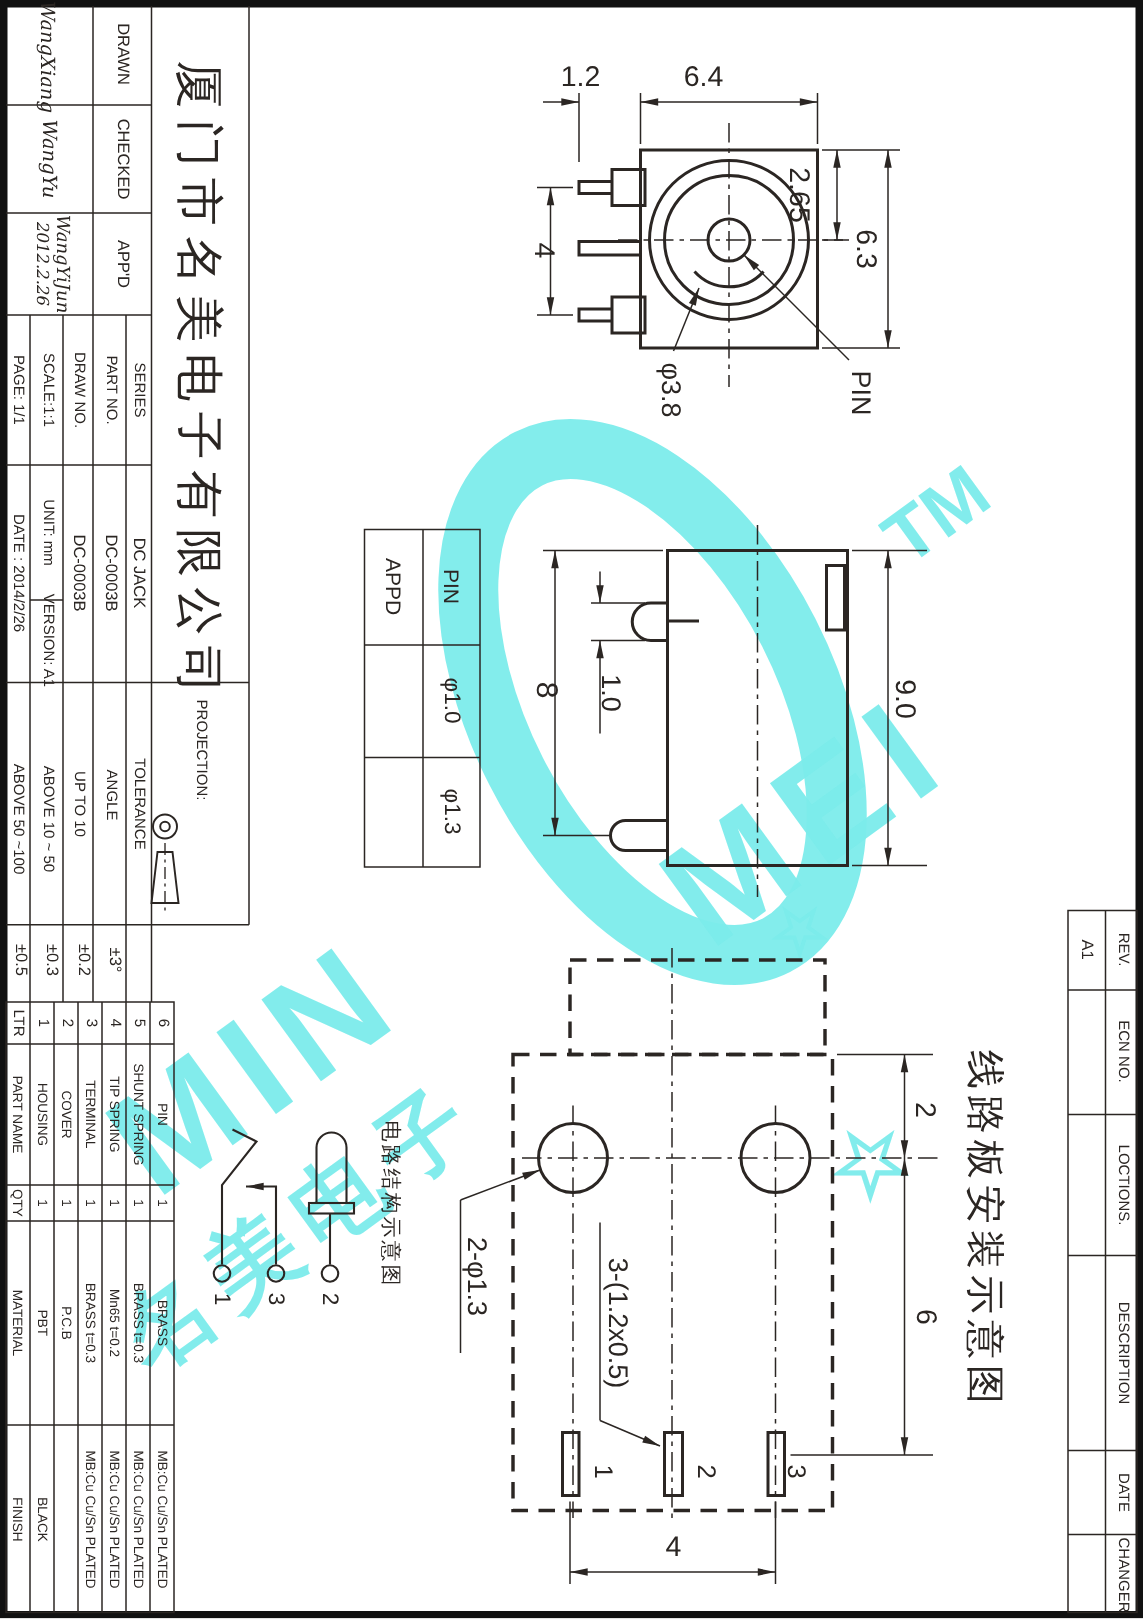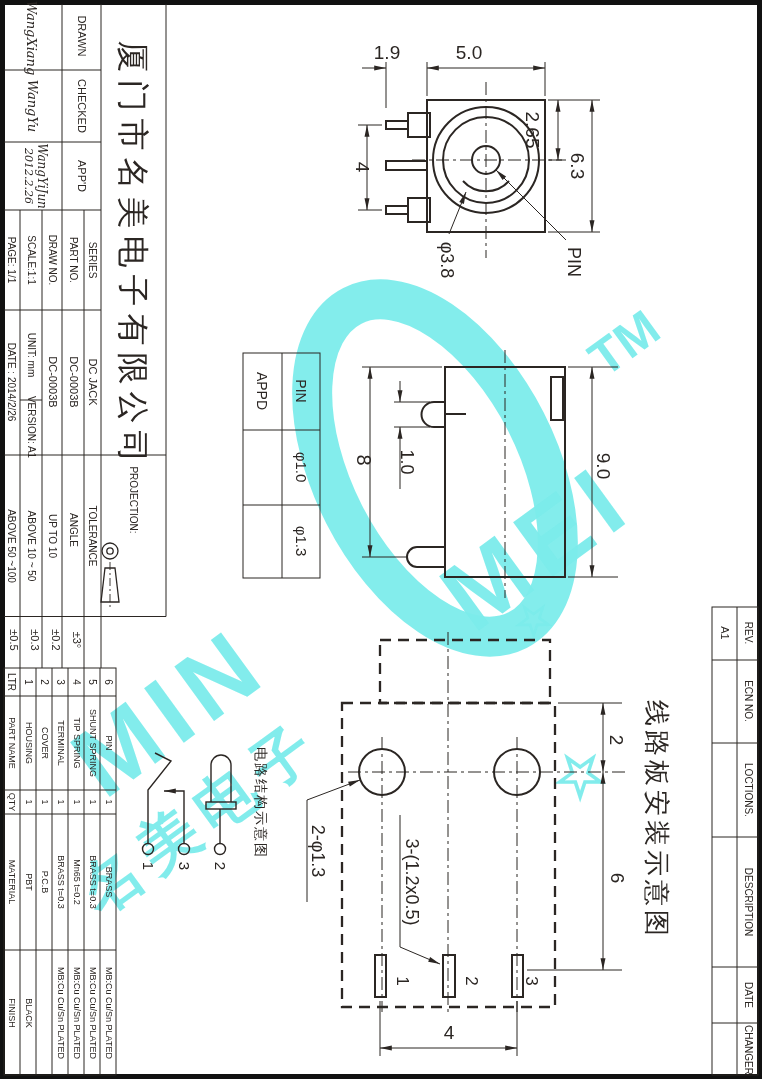--- a/index.html
+++ b/index.html
@@ -213,22 +213,22 @@
     <div class="t r" style="left:108px;top:1013px;font-size:9px">MB:Cu Cu/Sn PLATED</div>
 
     <div class="t r" style="left:748px;top:633px;font-size:10px">REV.</div>
     <div class="t r" style="left:724px;top:633px;font-size:11px">A1</div>
     <div class="t r" style="left:748px;top:701px;font-size:10px">ECN NO.</div>
     <div class="t r" style="left:748px;top:790px;font-size:10px">LOCTIONS.</div>
     <div class="t r" style="left:748px;top:902px;font-size:10px">DESCRIPTION</div>
     <div class="t r" style="left:748px;top:995px;font-size:10px">DATE</div>
     <div class="t r" style="left:748px;top:1050px;font-size:10px">CHANGER</div>
 
-    <div class="t" style="left:387px;top:52px;font-size:19px">1.9</div>
-    <div class="t" style="left:469px;top:52px;font-size:19px">5.0</div>
+    <div class="t" style="left:387px;top:52px;font-size:19px">1.2</div>
+    <div class="t" style="left:469px;top:52px;font-size:19px">6.4</div>
     <div class="t r" style="left:532px;top:130px;font-size:19px">2.65</div>
     <div class="t r" style="left:577px;top:166px;font-size:19px">6.3</div>
     <div class="t r" style="left:362px;top:167px;font-size:19px">4</div>
     <div class="t r" style="left:447px;top:260px;font-size:18px">φ3.8</div>
     <div class="t r" style="left:574px;top:262px;font-size:18px">PIN</div>
 
     <div class="t r" style="left:262px;top:391px;font-size:14px">APPD</div>
     <div class="t r" style="left:301px;top:391px;font-size:14px">PIN</div>
     <div class="t r" style="left:301px;top:467px;font-size:15px">φ1.0</div>
     <div class="t r" style="left:301px;top:541px;font-size:15px">φ1.3</div>

